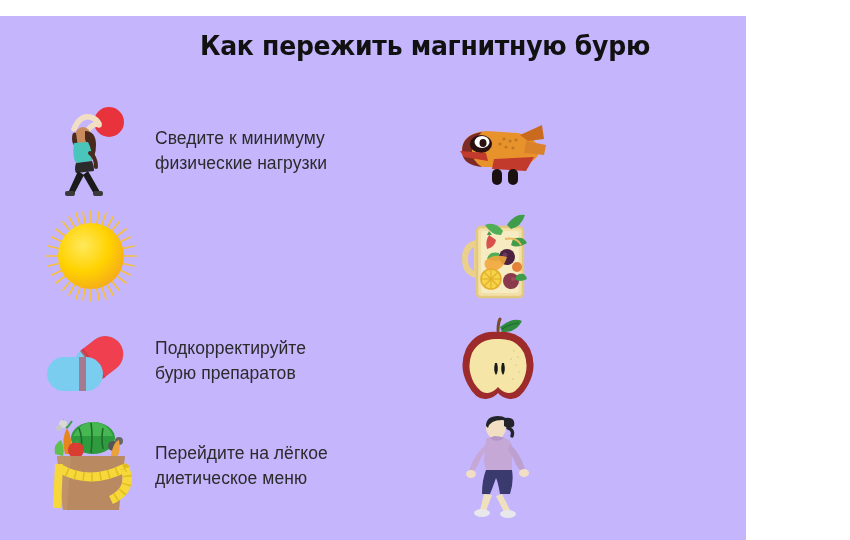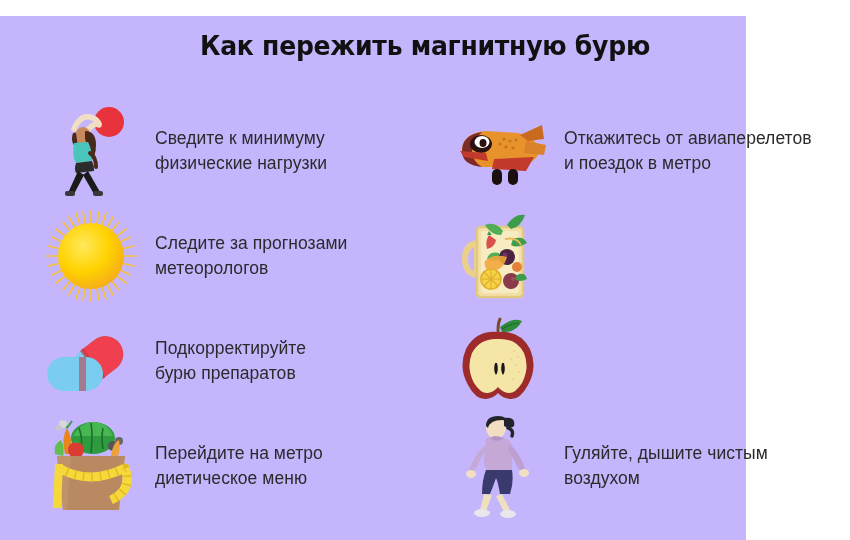--- a/index.html
+++ b/index.html
@@ -114,22 +114,20 @@
           <g fill="#B5731E" opacity="0.85">
             <circle cx="56" cy="28" r="1.6"></circle>
               <circle cx="62" cy="30" r="1.6"></circle>
             <circle cx="68" cy="29" r="1.6"></circle>
               <circle cx="58" cy="36" r="1.6"></circle>
             <circle cx="65" cy="37" r="1.6"></circle>
               <circle cx="52" cy="33" r="1.6"></circle>
           </g>
         </svg>
       </div>
-      <div class="label">Откажитесь от авиаперелетов
-и поездок в метро</div>
     </div>
 
     <div class="tip col-left">
       <div class="iconbox">
         <svg width="94" height="94" viewBox="0 0 94 94">
           <g stroke="#F9C032" stroke-width="1.7" stroke-linecap="round" opacity="0.95">
             <line x1="47" y1="47" x2="47" y2="2"></line>
               <line x1="47" y1="47" x2="62" y2="4"></line>
             <line x1="47" y1="47" x2="75" y2="13"></line>
               <line x1="47" y1="47" x2="86" y2="28"></line>
@@ -165,22 +163,20 @@
           <defs>
             <radialGradient id="sung" cx="38%" cy="34%" r="72%">
               <stop offset="0%" stop-color="#FFE95C"></stop>
               <stop offset="55%" stop-color="#FFD200"></stop>
               <stop offset="100%" stop-color="#F5A91B"></stop>
             </radialGradient>
           </defs>
           <circle cx="47" cy="47" r="33" fill="url(#sung)"></circle>
         </svg>
       </div>
-      <div class="label">Следите за прогнозами
-метеорологов</div>
     </div>
 
     <div class="tip col-right">
       <div class="iconbox">
         <svg width="86" height="94" viewBox="0 0 86 94">
           <path d="M22 34 L22 66 Q10 64 10 50 Q10 36 22 34 Z" fill="none" stroke="#EAD08B" stroke-width="6"></path>
           <rect x="22" y="18" width="46" height="70" rx="4" fill="#F2E0A8" stroke="#E3C97C" stroke-width="2.5"></rect>
           <rect x="26" y="22" width="38" height="62" rx="3" fill="#F7EBC2"></rect>
           <path d="M52 16 Q60 4 70 6 Q66 18 56 20 Z" fill="#3E9C4A"></path>
           <path d="M48 22 Q40 12 30 16 Q36 26 46 26 Z" fill="#4FAE56"></path>
@@ -265,21 +261,21 @@
           <circle cx="72" cy="30" r="5" fill="#555"></circle>
           <circle cx="78" cy="25" r="4" fill="#666"></circle>
           <path d="M70 40 Q72 26 78 24 Q80 34 76 42 Z" fill="#EBA23A"></path>
           <path d="M16 40 L84 40 L78 94 L22 94 Z" fill="#B98A62"></path>
           <path d="M16 40 L30 40 L26 94 L22 94 Z" fill="#C49870" opacity="0.6"></path>
           <path d="M18 52 Q48 70 84 52 Q92 74 70 84" stroke="#F7D83A" stroke-width="9" fill="none" stroke-linejoin="round"></path>
           <path d="M18 52 Q48 70 84 52 Q92 74 70 84" stroke="#E0BC20" stroke-width="9" fill="none" stroke-dasharray="1.5 7" stroke-linejoin="round"></path>
           <path d="M18 48 L16 92" stroke="#F7D83A" stroke-width="8" fill="none"></path>
         </svg>
       </div>
-      <div class="label">Перейдите на метро
+      <div class="label">Перейдите на лёгкое
 диетическое меню</div>
     </div>
 
     <div class="tip col-right">
       <div class="iconbox">
         <svg width="84" height="104" viewBox="0 0 84 104">
           <ellipse cx="40" cy="14" rx="10" ry="11" fill="#F2DFC3"></ellipse>
           <path d="M30 12 Q30 2 42 2 Q52 2 52 10 Q52 6 46 6 Q34 6 32 14 Z" fill="#23232b"></path>
           <path d="M48 4 Q60 2 58 12 Q54 16 48 12 Z" fill="#23232b"></path>
           <path d="M52 14 Q58 16 56 22" stroke="#23232b" stroke-width="3.4" fill="none" stroke-linecap="round"></path>
@@ -289,18 +285,16 @@
           <path d="M54 30 Q64 40 68 52 Q70 56 66 57 Q62 56 58 46 Q55 40 52 36 Z" fill="#BD9FD0"></path>
           <ellipse cx="15" cy="60" rx="5" ry="4" fill="#F2DFC3"></ellipse>
           <ellipse cx="68" cy="59" rx="5" ry="4" fill="#F2DFC3"></ellipse>
           <path d="M30 56 L56 56 Q58 68 54 80 L44 80 Q42 68 40 64 Q38 70 34 80 L26 80 Q26 66 30 56 Z" fill="#3A3A6E"></path>
           <path d="M28 80 L24 96 L30 97 L36 81 Z" fill="#EFE0BE"></path>
           <path d="M46 80 L54 96 L48 98 L40 82 Z" fill="#EFE0BE"></path>
           <ellipse cx="26" cy="99" rx="8" ry="4" fill="#E8E8EC"></ellipse>
           <ellipse cx="52" cy="100" rx="8" ry="4" fill="#E8E8EC"></ellipse>
         </svg>
       </div>
-      <div class="label">Гуляйте, дышите чистым
-воздухом</div>
     </div>
 
   </div>
 </div>
 
 </body></html>

